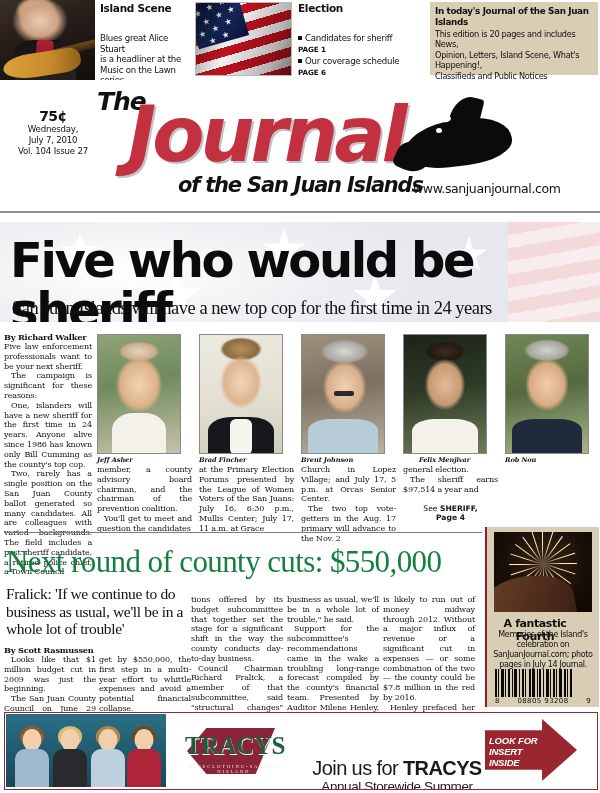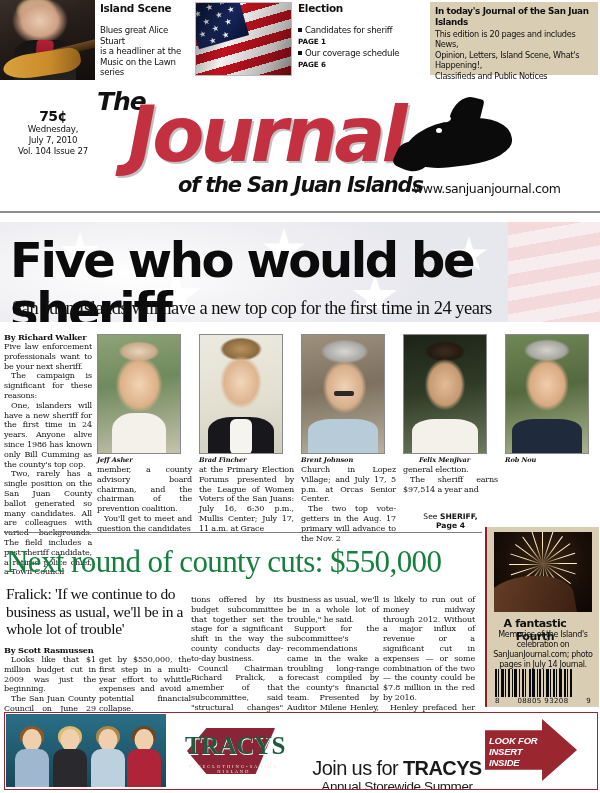--- a/index.html
+++ b/index.html
@@ -25,21 +25,21 @@
     border-radius:40% 18% 30% 48%/60% 50% 50% 60%;transform:rotate(-9deg);}
   .guitar-neck{position:absolute;left:52px;top:44px;width:48px;height:8px;
     background:linear-gradient(180deg,#6d4a22,#3b2712);transform:rotate(-14deg);}
   .tz-jacket{position:absolute;left:14px;top:40px;width:62px;height:42px;
     background:linear-gradient(170deg,#151312,#262220);border-radius:34% 34% 0 0;}
   .tz-scarf{position:absolute;left:36px;top:40px;width:17px;height:26px;
     background:linear-gradient(180deg,#b22234,#7d1322);border-radius:4px 4px 50% 50%;transform:rotate(4deg);}
 
   .tz-text{position:absolute;left:100px;top:2px;width:88px;}
   .tz-kicker{font-family:"DejaVu Sans",sans-serif;font-weight:bold;font-size:10.5px;
-    letter-spacing:-0.3px;color:#111;line-height:12px;margin-bottom:11px;}
+    letter-spacing:-0.3px;color:#111;line-height:12px;margin-bottom:19px;}
   .tz-lines{font-family:"DejaVu Sans",sans-serif;font-size:8.6px;color:#111;line-height:10.6px;
     letter-spacing:-0.25px;}
   .tz-page{font-family:"DejaVu Sans",sans-serif;font-weight:bold;font-size:7.2px;color:#111;
     letter-spacing:-0.1px;margin-top:2px;}
 
   .tz-flag{position:absolute;left:195px;top:2px;width:95px;height:72px;border:1px solid #b9b9b9;overflow:hidden;}
   .flag-inner{position:absolute;inset:0;
     background:
       repeating-linear-gradient(-16deg, #c1121f 0px,#c1121f 9px, #f4f2f0 9px,#f4f2f0 18px);
   }
@@ -356,21 +356,21 @@
         <div class="bodycol">
           <p class="noind">Church in Lopez Village; and July 17, 5 p.m. at Orcas Senior Center.</p>
           <p>The two top vote-getters in the Aug. 17 primary will advance to the Nov. 2</p>
         </div>
       </div>
       <div class="sher-col" style="left:306px">
         <div class="bodycol">
           <p class="noind">general election.</p>
           <p>The sheriff earns $97,514 a year and</p>
         </div>
-        <div class="seeline" style="margin-top:18px">
+        <div class="seeline" style="margin-top:10px">
           <span class="lead">See </span><span>SHERIFF,</span><br>
           <span>Page 4</span>
         </div>
       </div>
     </div>
   </div>
 
   <div class="rule" style="left:4px;top:532px;width:478px"></div>
 
   <div class="budget">

